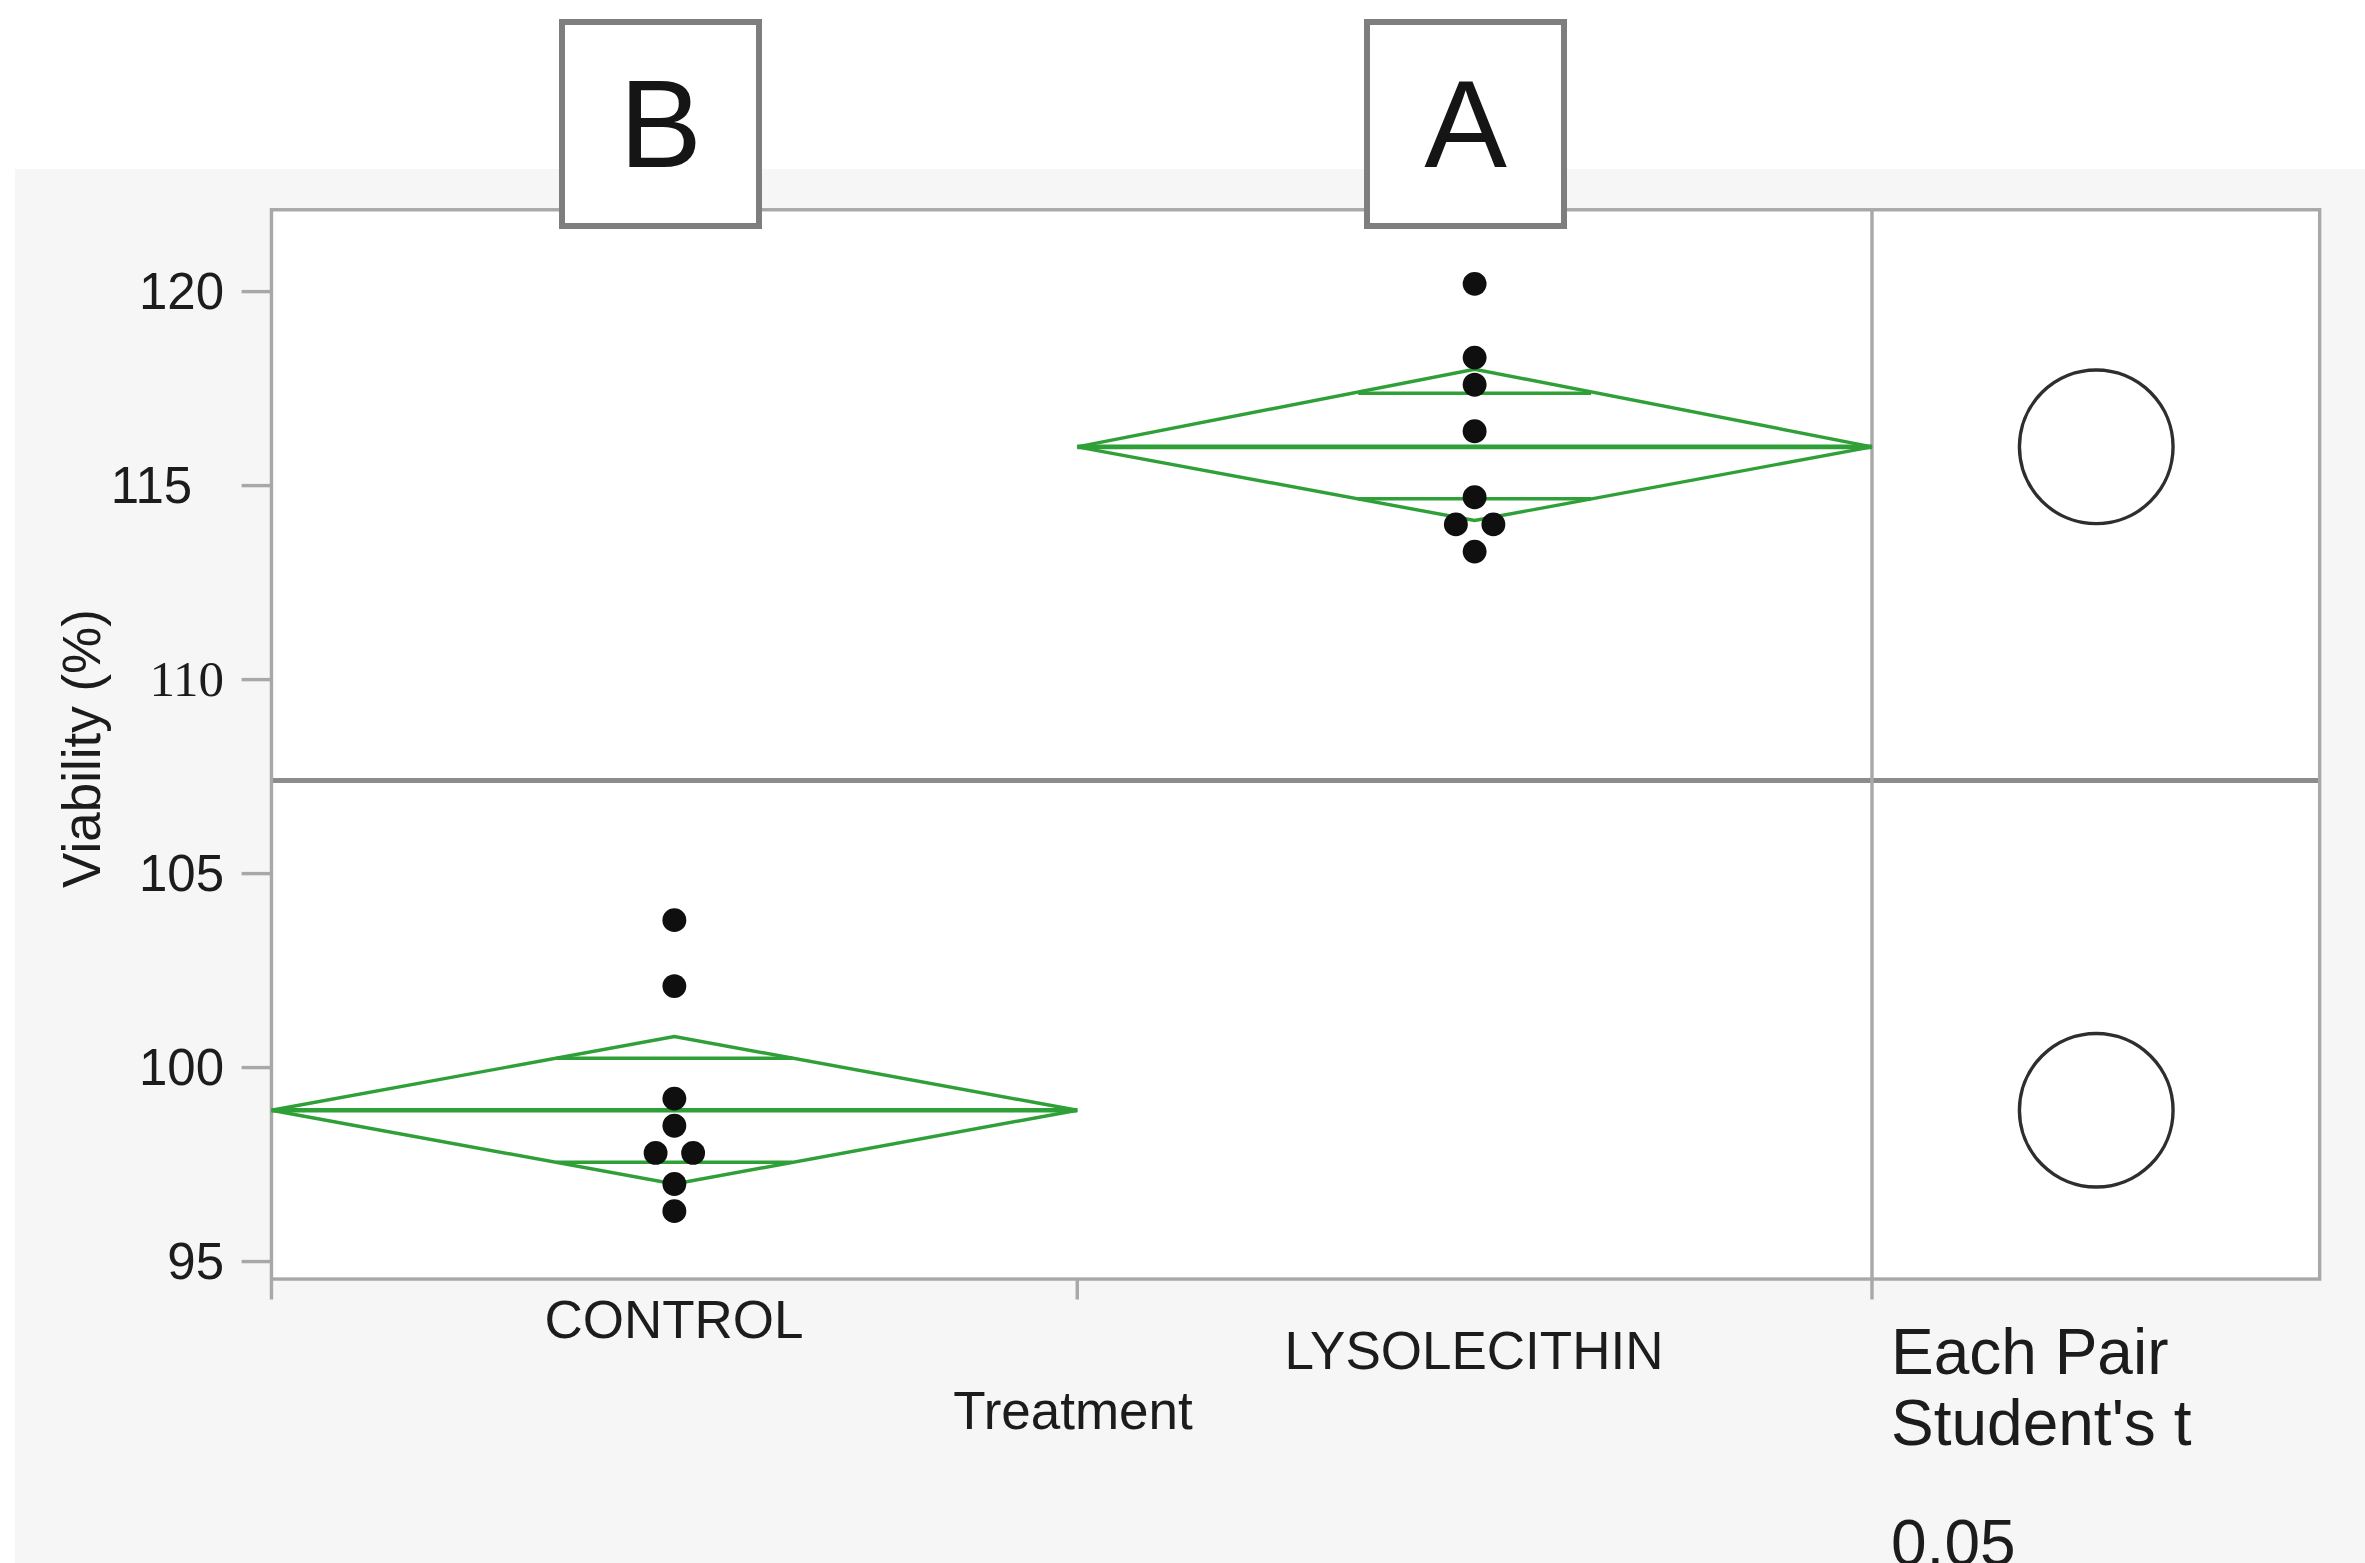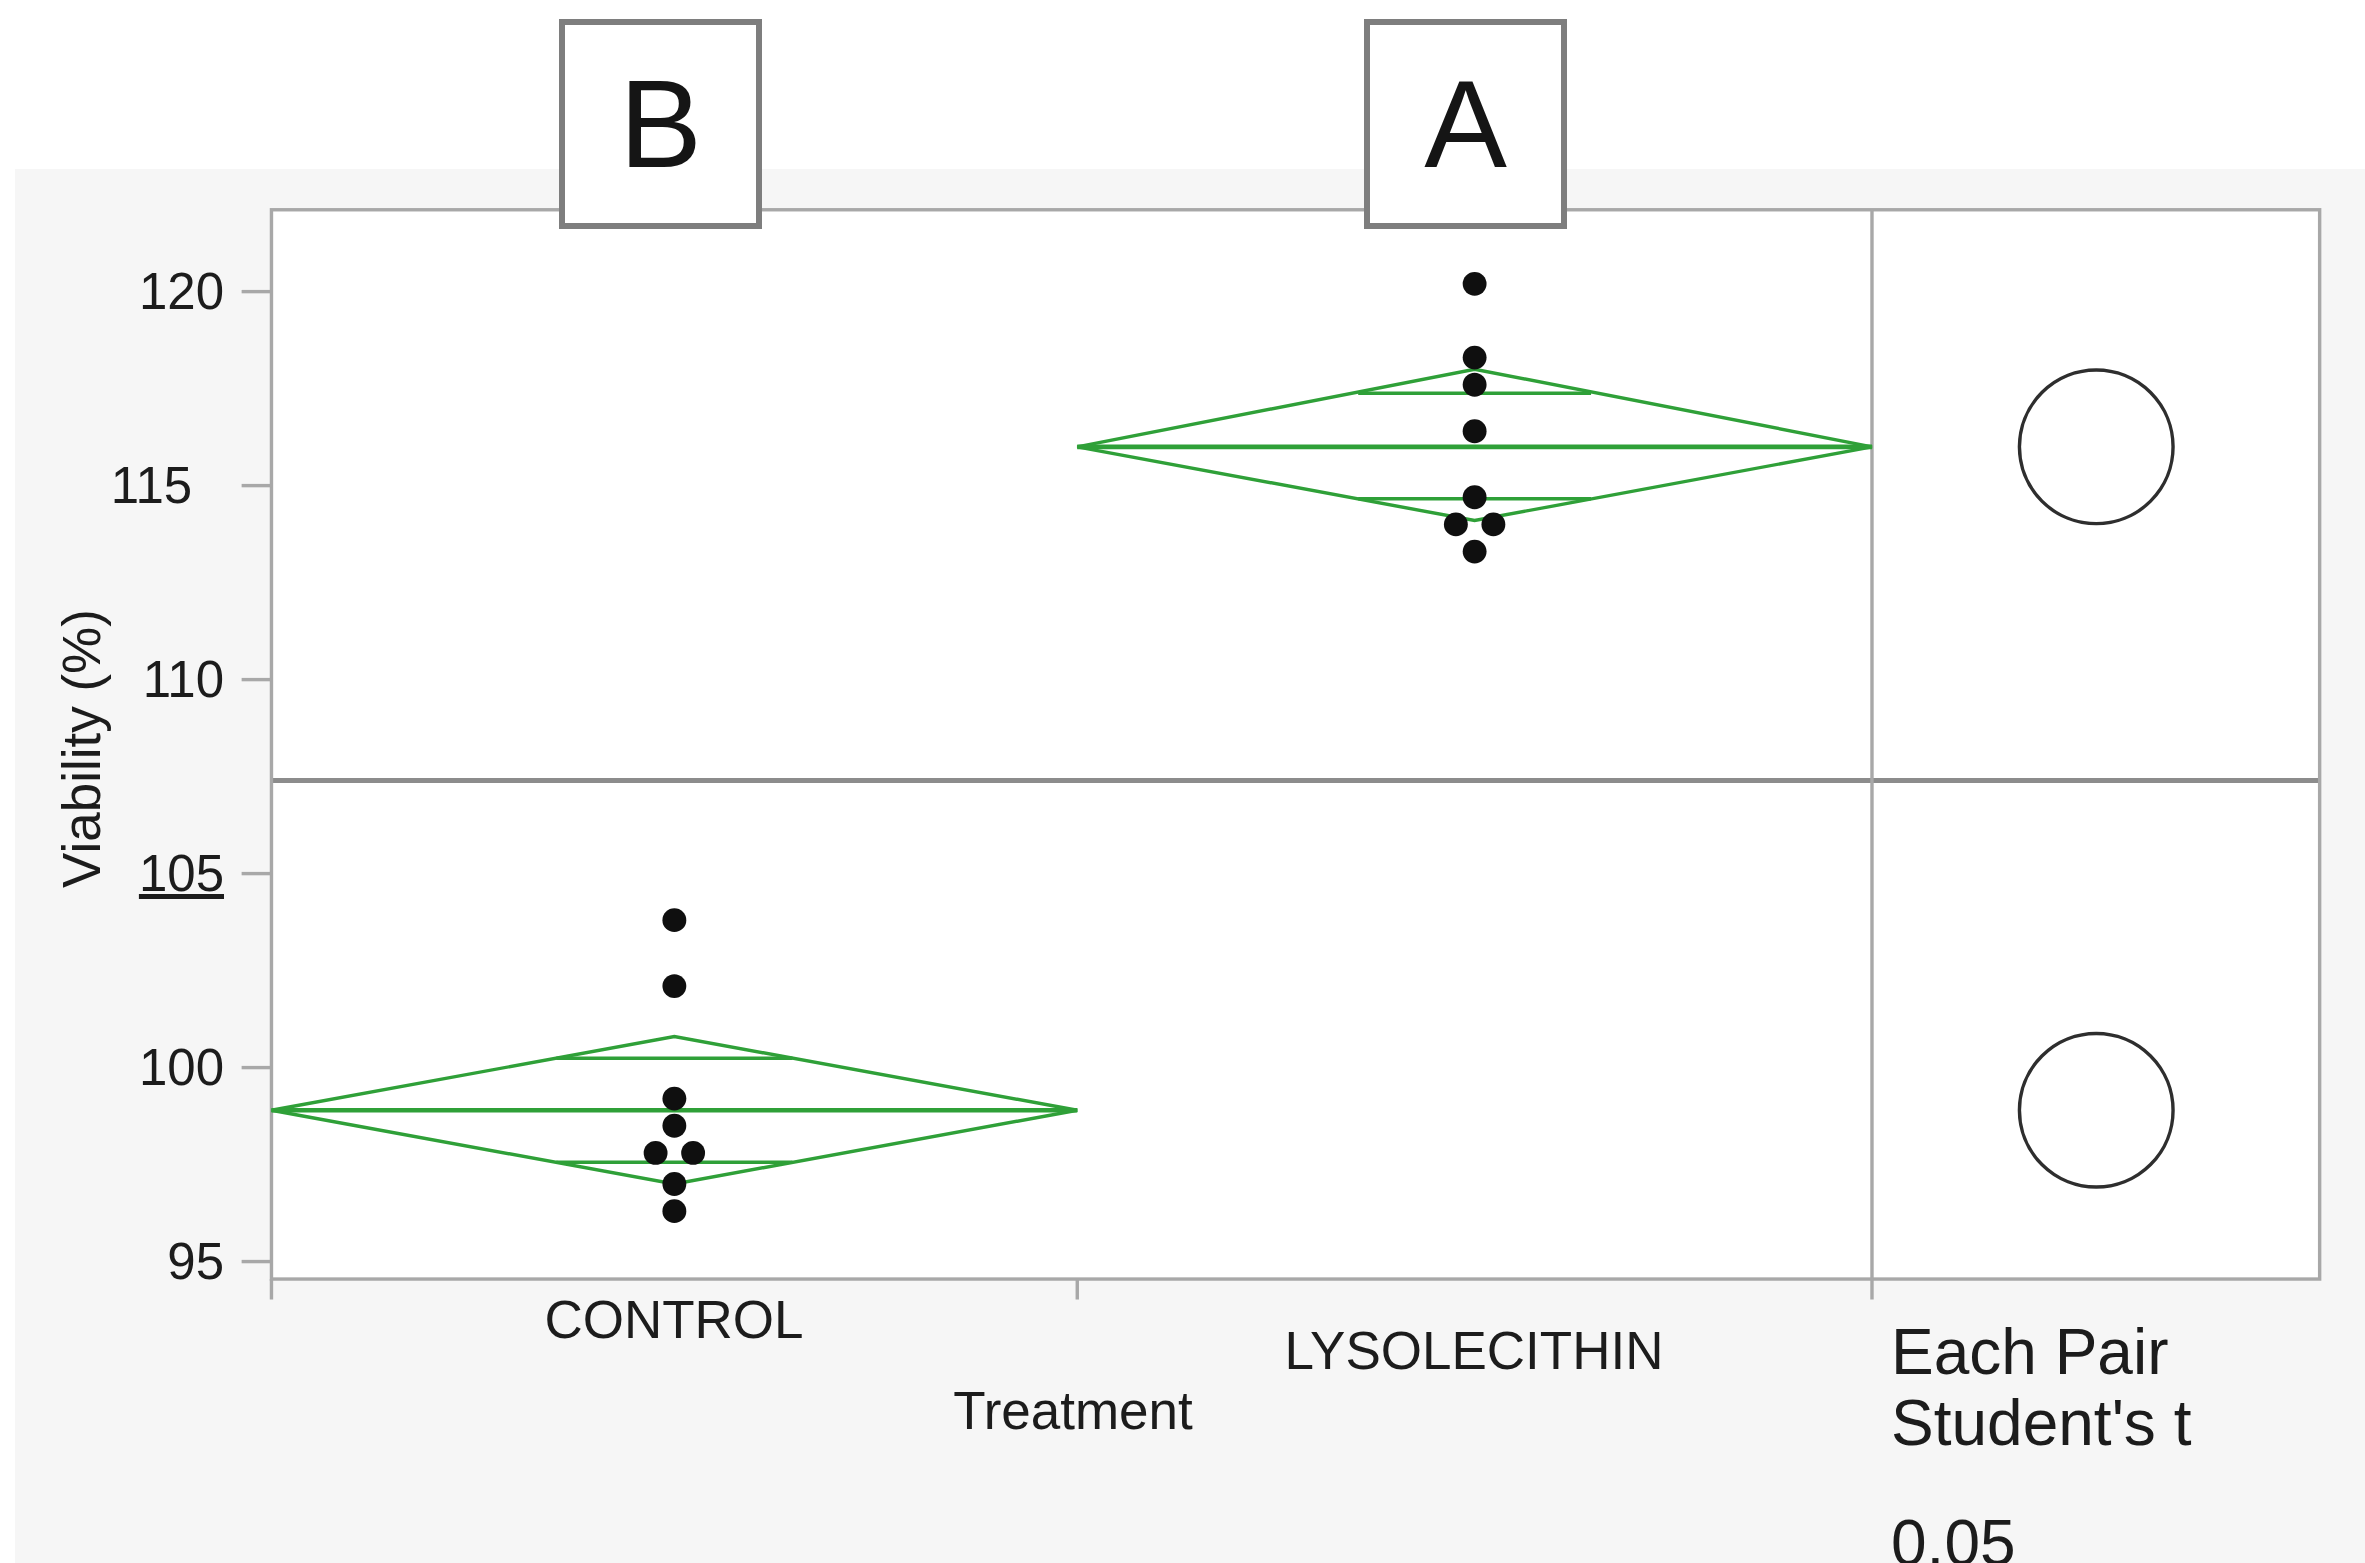--- a/index.html
+++ b/index.html
@@ -93,22 +93,22 @@
       <circle cx="1751" cy="615" r="14" fill="#0f0f0f"></circle>
       <circle cx="1729" cy="646.8500000000001" r="14" fill="#0f0f0f"></circle>
       <circle cx="2458" cy="524" r="90.09" fill="none" stroke="#2e2e2e" stroke-width="4"></circle>
     </svg>
 
   <div class="txt" id="y-axis-title">Viability (%)</div>
 
   <div id="y-tick-labels">
       <div class="txt y-tick-label" style="left: 79px; top: 1234px;">95</div>
       <div class="txt y-tick-label" style="left: 79px; top: 1040px; text-align: right;">100</div>
-      <div class="txt y-tick-label" style="left: 79px; top: 846px; text-decoration: underline;">105</div>
-      <div class="txt y-tick-label" style="left: 79px; top: 652px;">110</div>
+      <div class="txt y-tick-label" style="left: 79px; top: 846px;">105</div>
+      <div class="txt y-tick-label" style="left: 79px; top: 652px; font-family: Liberation Serif, serif;">110</div>
       <div class="txt y-tick-label" style="left: 79px; top: 458px; text-align: center;">115</div>
       <div class="txt y-tick-label" style="left: 79px; top: 264px;">120</div>
     </div>
 
   <div class="txt cat-label cat-0">CONTROL</div>
   <div class="txt cat-label cat-1">LYSOLECITHIN</div>
 
   <div class="txt" id="x-axis-title">Treatment</div>
 
   <div class="letter-box" id="letter-box-b">

